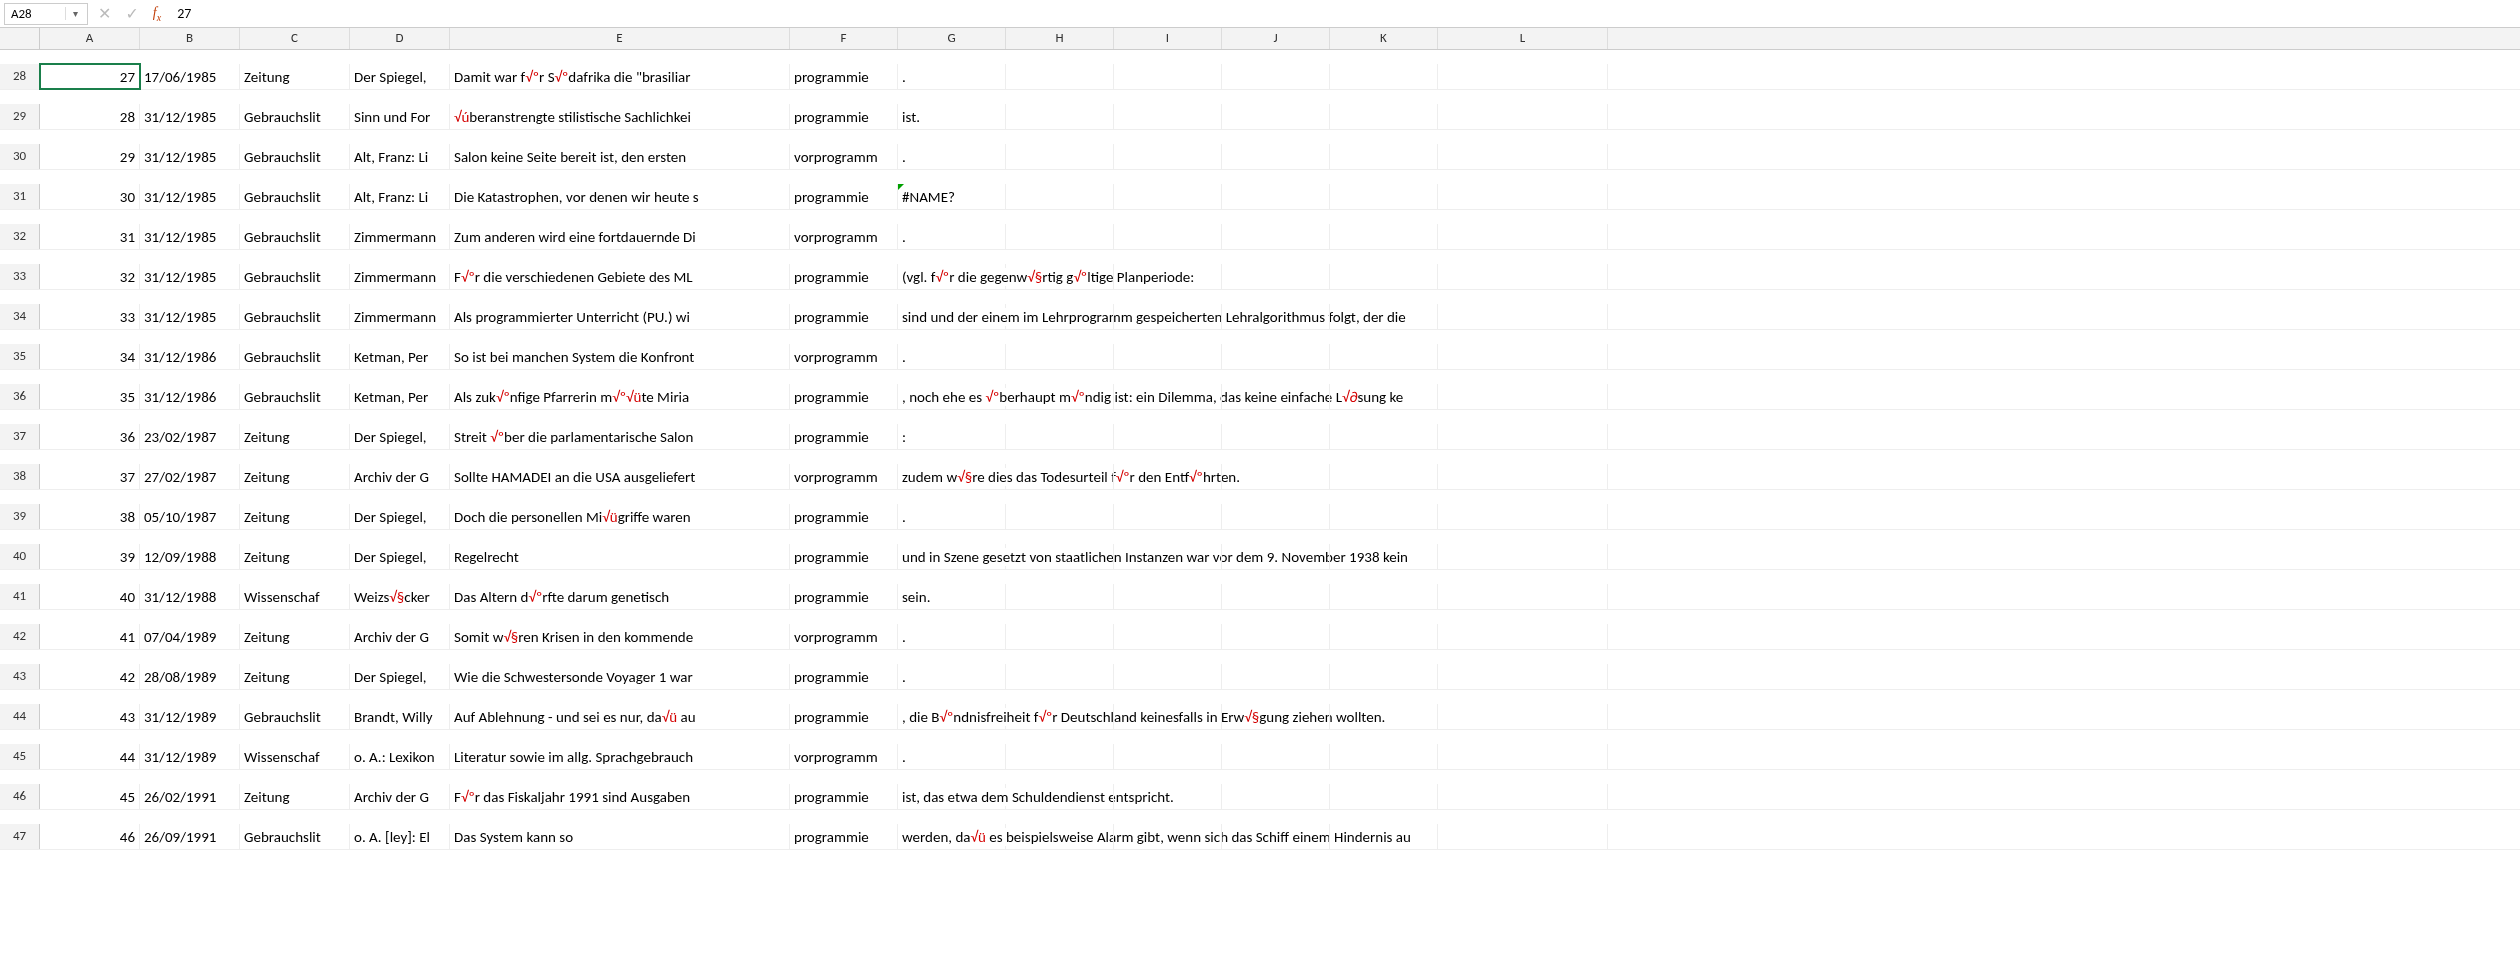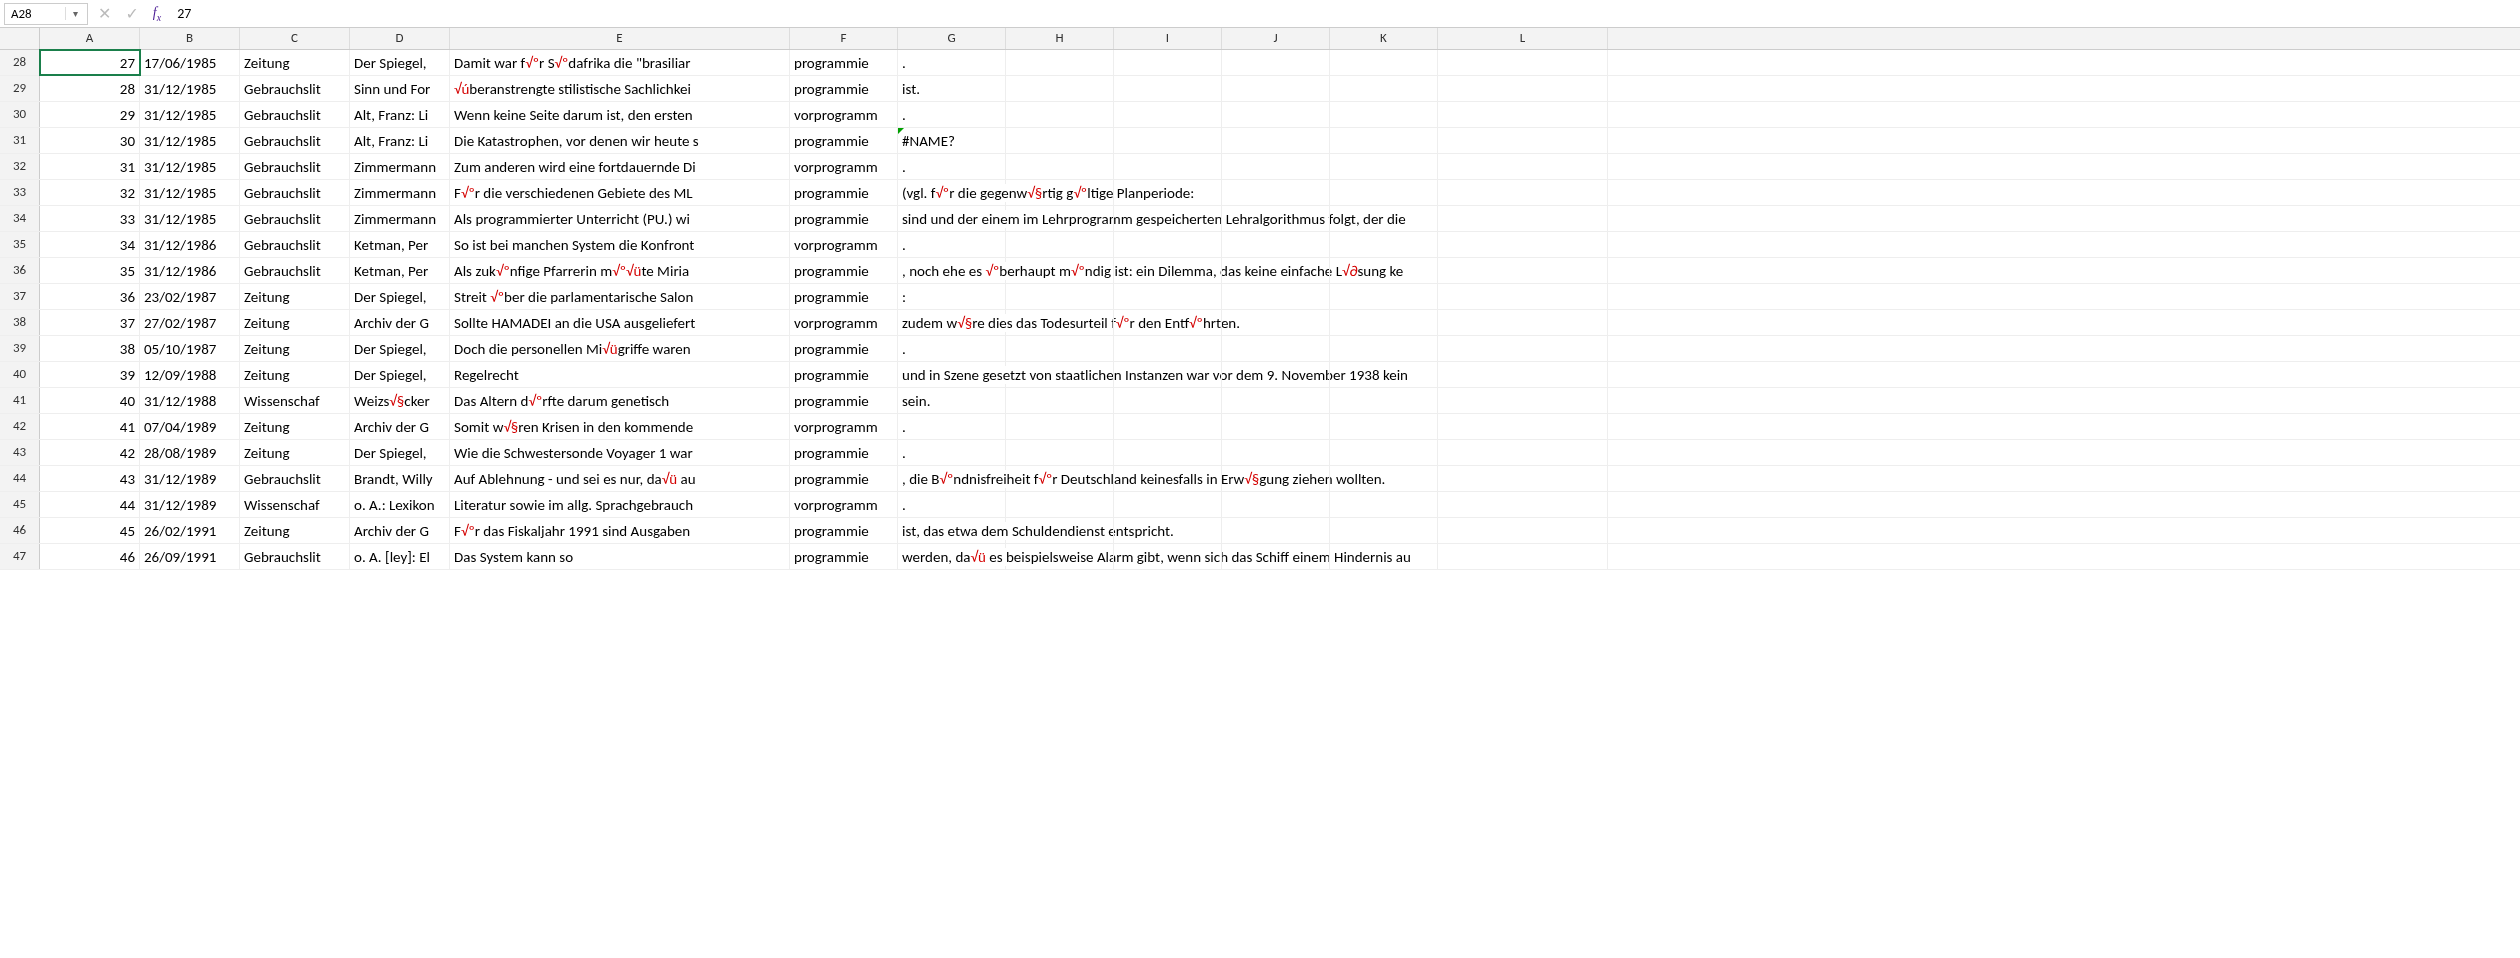--- a/index.html
+++ b/index.html
@@ -38,21 +38,21 @@
   width: 20px;
   text-align: center;
   color: #666;
   font-size: 10px;
   border-left: 1px solid #ddd;
   cursor: pointer;
 }
 .fb-icons { display: flex; align-items: center; margin: 0 10px; gap: 14px;}
 .fb-x { color: #bbb; font-size: 16px; cursor: pointer;}
 .fb-check { color: #bbb; font-size: 16px; cursor: pointer;}
-.fb-fx { font-style: italic; font-size: 14px; cursor: pointer; color: #4c1d95; font-family: Liberation Serif, serif;}
+.fb-fx { font-style: italic; font-size: 14px; cursor: pointer; color: #c2410c; font-family: Liberation Serif, serif;}
 .fb-fx sub { font-size: 10px;}
 .formula-input {
   flex: 1;
   border: none;
   outline: none;
   font-size: 14px;
   font-family: inherit;
   padding-left: 6px;
 }
 
@@ -74,21 +74,21 @@
 }
 .col-header {
   text-align: center;
   border-right: 1px solid #ddd;
   padding-top: 2px;
   font-size: 13px;
   color: #333;
   overflow: hidden;
 }
 .body-rows { display: flex; flex-direction: column;}
-.grid-row { display: flex; height: 26px; border-bottom: 1px solid #eee; position: relative;}
+.grid-row { display: flex; height: 26px; border-bottom: 1px solid #eee; position: relative; margin-top: 14px;}
 .row-header {
   width: 40px;
   background: #f3f3f3;
   border-right: 1px solid #ccc;
   text-align: center;
   font-size: 13px;
   color: #333;
   padding-top: 4px;
 }
 .cell {
@@ -179,21 +179,21 @@
         <div class="cell wJ"></div>
         <div class="cell wK"></div>
         <div class="cell wL"></div>
       </div>
       <div class="grid-row">
         <div class="row-header">30</div>
         <div class="cell wA numeric">29</div>
         <div class="cell wB">31/12/1985</div>
         <div class="cell wC">Gebrauchslit</div>
         <div class="cell wD">Alt, Franz: Li</div>
-        <div class="cell wE">Wenn keine Seite darum ist, den ersten</div>
+        <div class="cell wE">Salon keine Seite bereit ist, den ersten</div>
         <div class="cell wF">vorprogramm</div>
         <div class="cell wG" style="overflow: visible;">
           <span class="overflow">.</span>
         </div>
         <div class="cell wH"></div>
         <div class="cell wI"></div>
         <div class="cell wJ"></div>
         <div class="cell wK"></div>
         <div class="cell wL"></div>
       </div>

